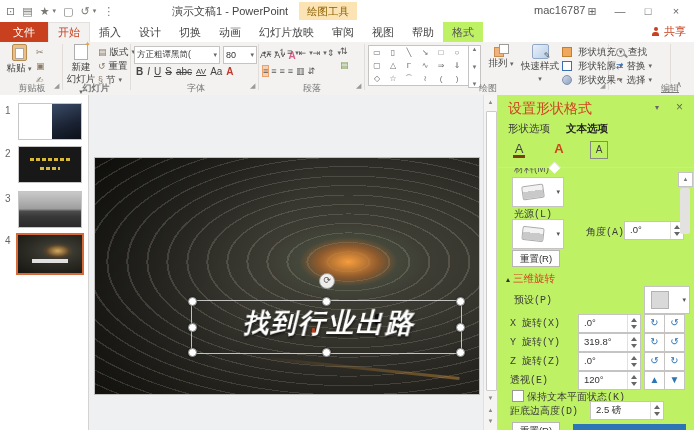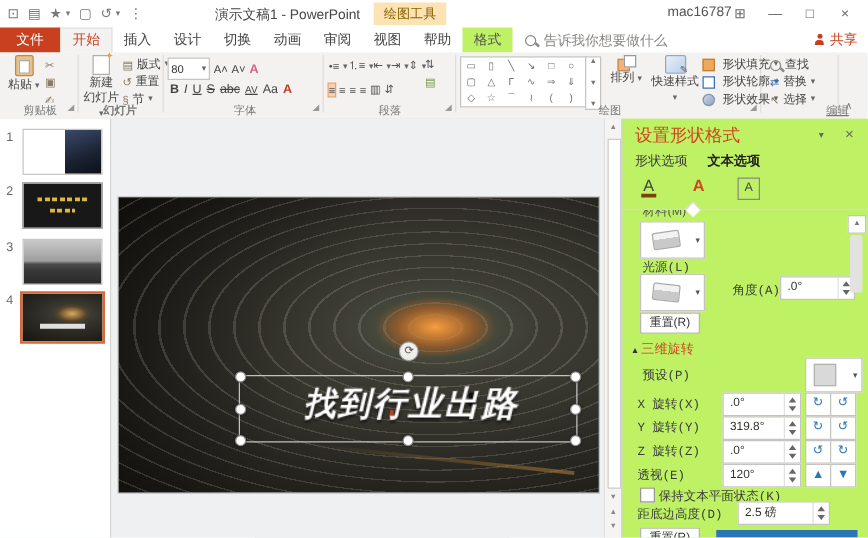--- a/index.html
+++ b/index.html
@@ -162,29 +162,26 @@
 </div>
 
 <div id="tabrow">
   <span id="tabs-host" style="display:flex;">
       <span class="tab file">文件</span>
       <span class="tab sel">开始</span>
       <span class="tab">插入</span>
       <span class="tab">设计</span>
       <span class="tab">切换</span>
       <span class="tab">动画</span>
+      <span class="tab">幻灯片放映</span>
       <span class="tab">审阅</span>
       <span class="tab">视图</span>
       <span class="tab">帮助</span>
       <span class="tab ctx">格式</span>
     </span>
-  <span id="searchbar">
-    <span class="mag"></span>
-    <span>告诉我你想要做什么</span>
-  </span>
 </div>
 <div id="share">
   <span class="person"></span>
   <span>共享</span>
 </div>
 
 <div id="ribbon">
   <div class="vsep" style="left:62px;"></div>
     <div class="vsep" style="left:130px;"></div>
   <div class="vsep" style="left:258px;"></div>
@@ -228,20 +225,24 @@
       </span>
       <span class="srow">
         <span class="sicon">§</span>
         <span>节</span>
         <span class="caret">▾</span>
       </span>
     </div>
   <div class="gl" style="left:66px;font-weight:bold;">幻灯片</div>
 
   <div class="abs" style="left:134px;top:4px;display:flex;gap:3px;align-items:center;">
+    <span class="fontname">
+      <span>方正粗谭黑简(</span>
+      <span class="caret">▾</span>
+    </span>
     <span class="fontsize">
       <span>80</span>
       <span class="caret">▾</span>
     </span>
     <span style="font-size:9px;">A˄</span>
     <span style="font-size:9px;">A˅</span>
     <span style="color:#d4608a;font-weight:bold;font-size:10px;">A</span>
   </div>
   <div class="abs" style="left:136px;top:24px;display:flex;align-items:center;" id="font-row2">
       <span class="fglyph fb">B</span>

